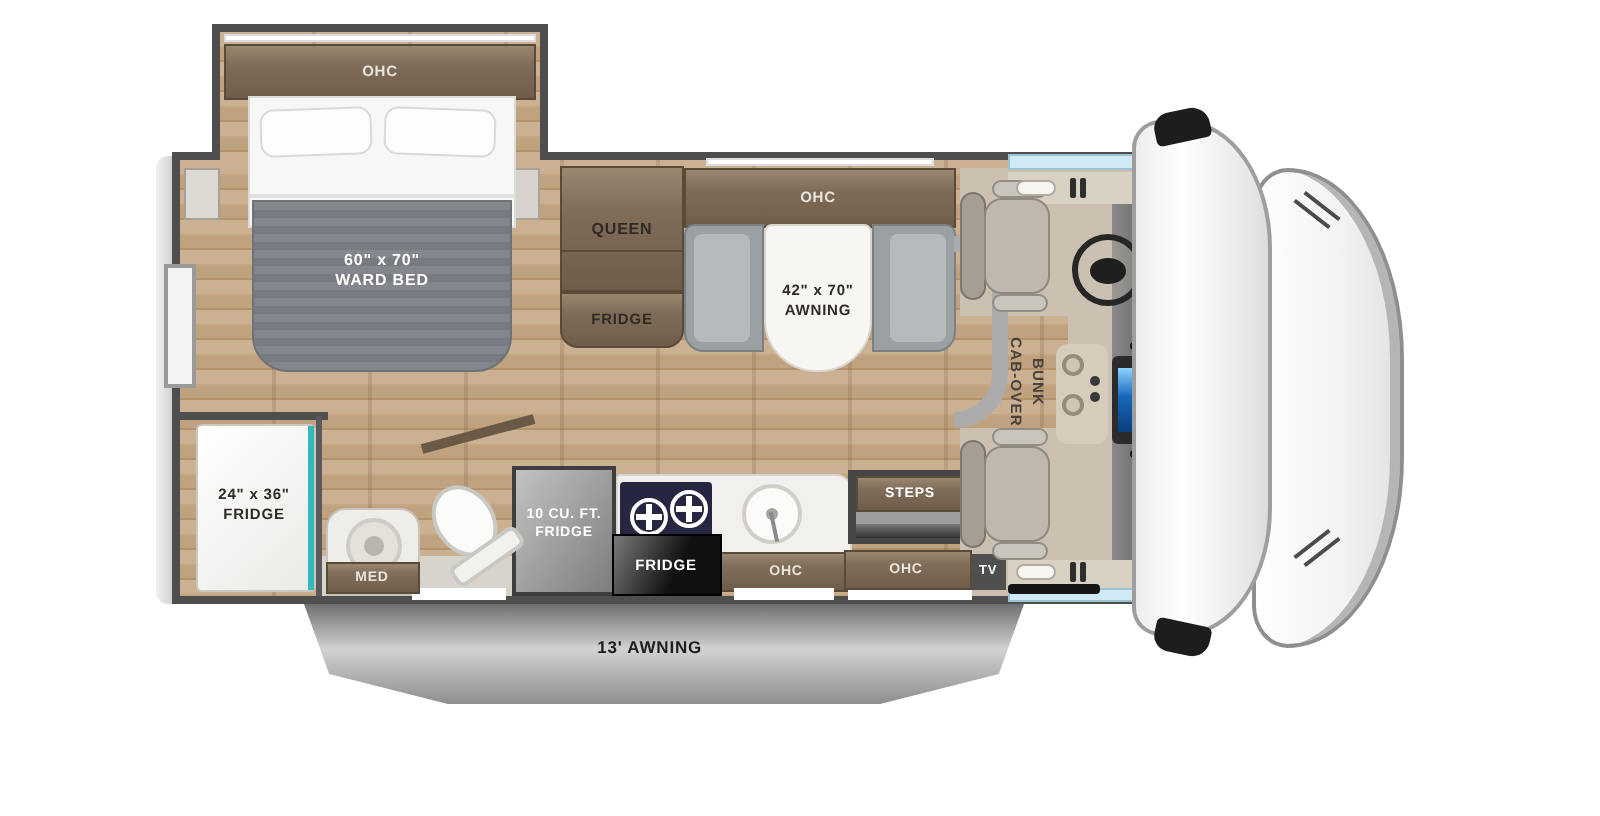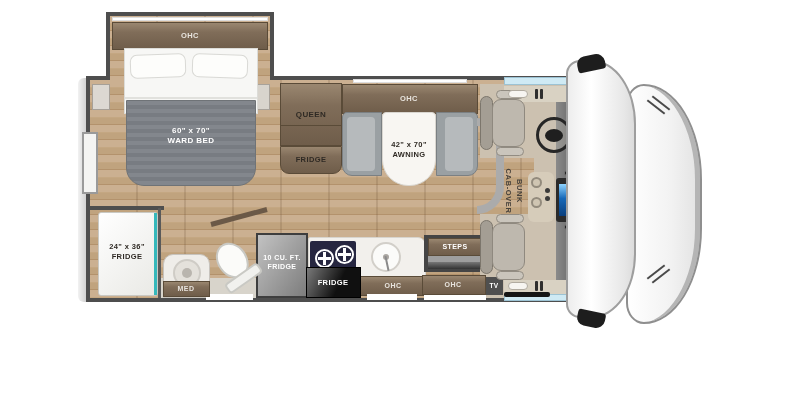--- a/index.html
+++ b/index.html
@@ -22,20 +22,25 @@
   .pill{background:#f7f5f1;border:1px solid #b1aba0;border-radius:4px;}
   .vent{background:#2e2e2e;border-radius:1px;}
 </style>
 </head>
 <body>
 
 <div id="canvas">
 
   <div class="abs" style="left:78px;top:78px;width:12px;height:224px;background:linear-gradient(90deg,#f2f2f2,#c2c2c2);border-radius:6px 0 0 6px;z-index:0;"></div>
 
+  <div class="abs" style="left:152px;top:302px;width:360px;height:50px;z-index:0;
+              background:linear-gradient(180deg,#6f6f6f,#d2d2d2 45%,#8e8e8e);
+              clip-path:polygon(0 0,100% 0,96.5% 70%,80% 100%,20% 100%,3.5% 70%);">
+    <div class="lbl" style="left:48%;top:44%;font-size:8.5px;color:#1d1d1d;">13' AWNING</div>
+  </div>
 
   <div class="abs wood" style="left:86px;top:76px;width:500px;height:226px;border:4px solid #4e4e4e;border-right:0;z-index:1;"></div>
 
   <div class="abs wood" style="left:106px;top:12px;width:168px;height:68px;border:4px solid #4e4e4e;border-bottom:0;z-index:1;"></div>
   <div class="abs" style="left:112px;top:17px;width:156px;height:4px;background:#fff;border:1px solid #ddd;z-index:2;"></div>
   <div class="abs cab" style="left:112px;top:22px;width:156px;height:28px;z-index:2;"></div>
   <div class="lbl w" style="left:190px;top:36px;color:#e8e4de;">OHC</div>
 
   <div class="abs" style="left:92px;top:84px;width:18px;height:26px;background:#dcd8d2;border:1px solid #a6a098;z-index:2;"></div>
   <div class="abs" style="left:252px;top:84px;width:18px;height:26px;background:#d8d4cd;border:1px solid #a8a29a;z-index:2;"></div>

